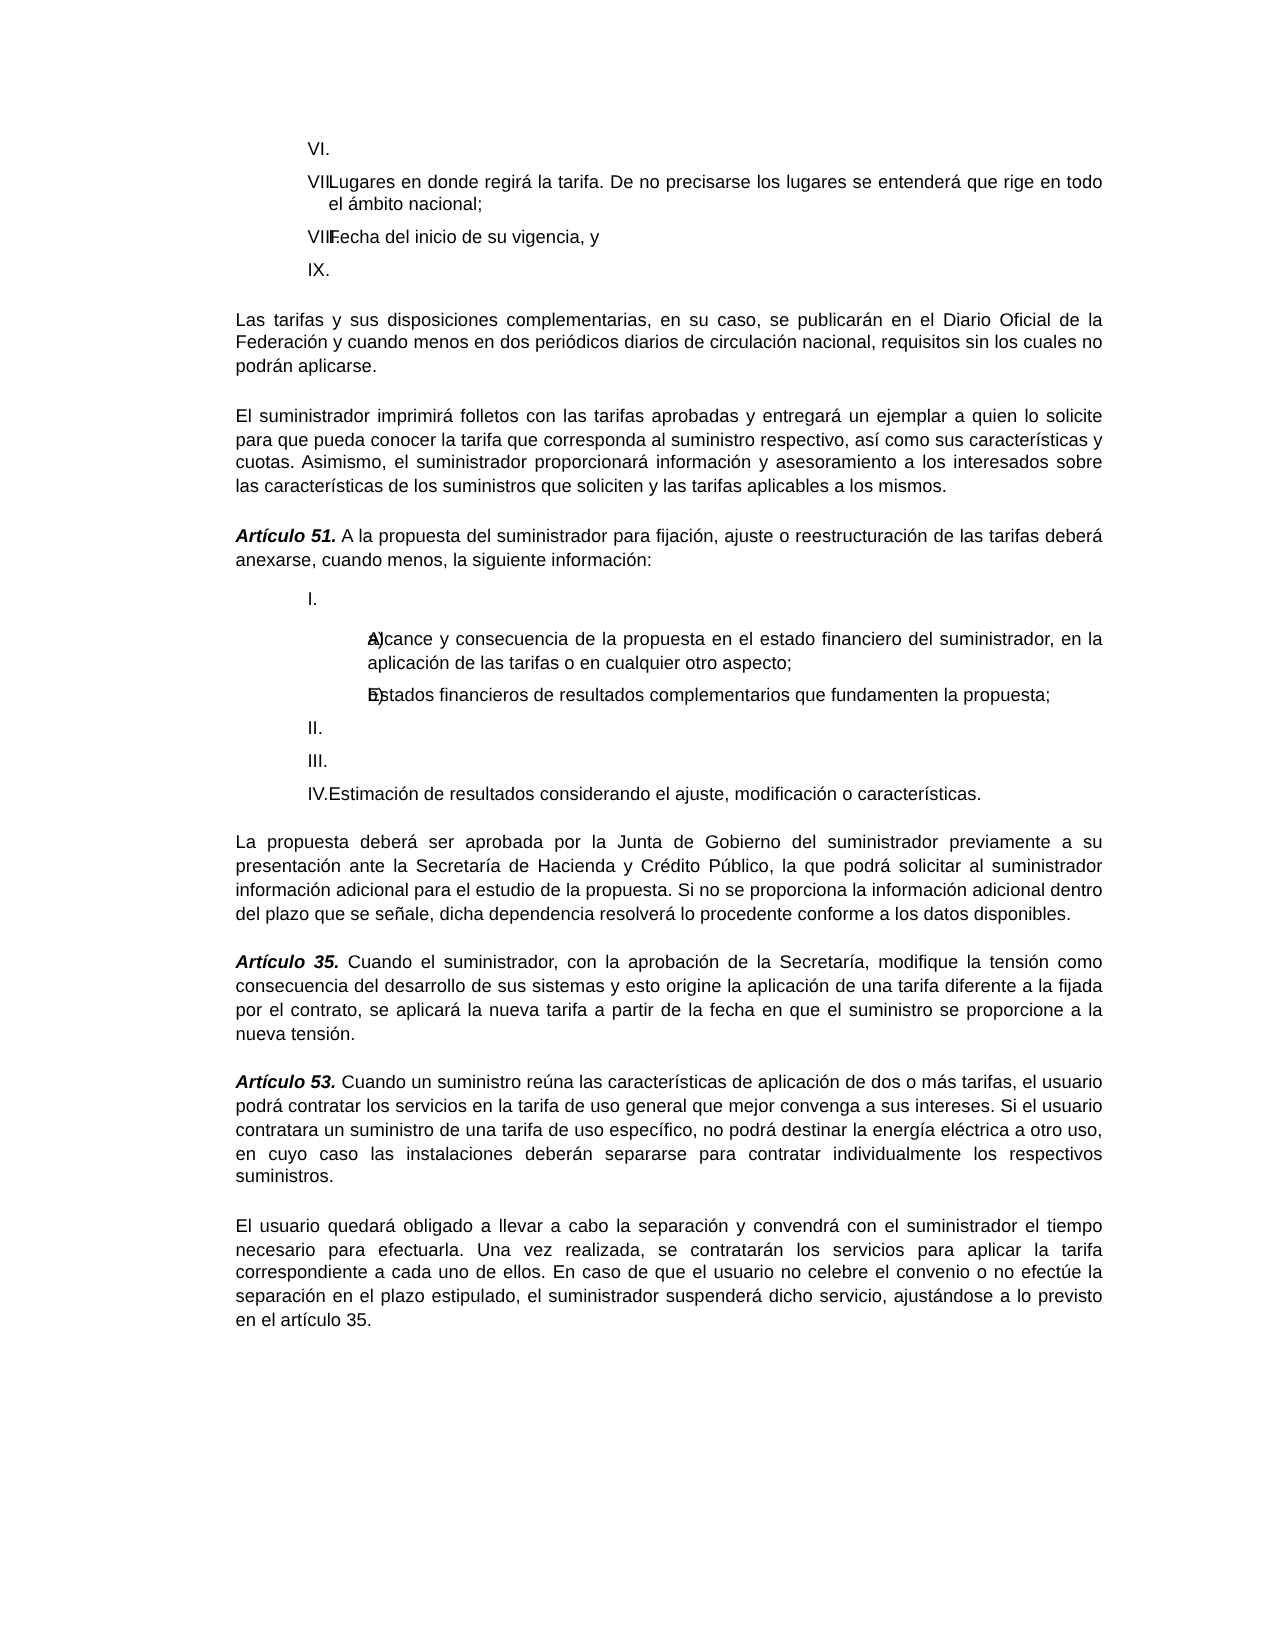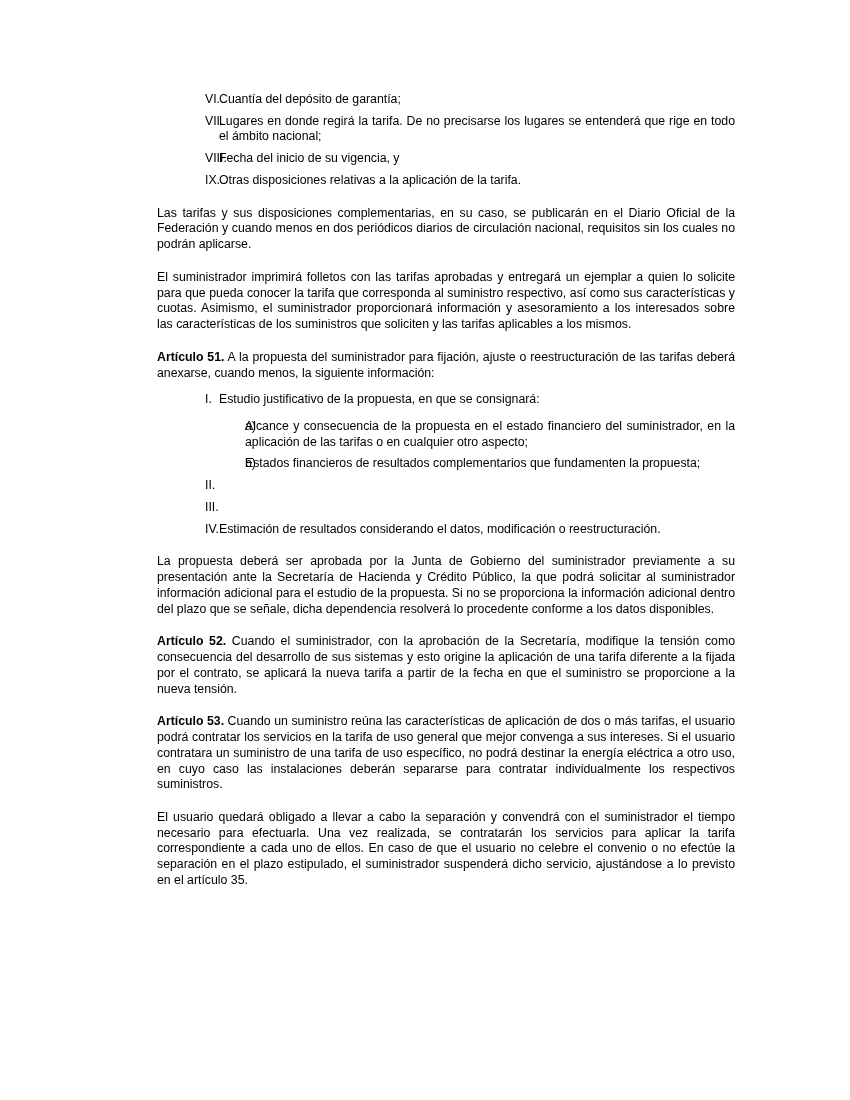--- a/index.html
+++ b/index.html
@@ -78,57 +78,55 @@
     flex: 0 0 62px;
     padding-left: 88px;
     box-sizing: border-box;
   }
   .list-alpha > li .body {
     flex: 1 1 auto;
     text-align: justify;
   }
   .art {
     font-weight: bold;
+    font-style: italic;
   }
 </style>
 </head>
 <body>
 
 <div class="page">
   <div class="content">
 
     <ul class="list-roman">
       <li>
         <span class="marker">VI.</span>
-        <span class="body">Cuantía del depósito de garantía;</span>
       </li>
       <li>
         <span class="marker">VII.</span>
         <span class="body">Lugares en donde regirá la tarifa. De no precisarse los lugares se entenderá que rige en todo el ámbito nacional;</span>
       </li>
       <li>
         <span class="marker">VIII.</span>
         <span class="body">Fecha del inicio de su vigencia, y</span>
       </li>
       <li>
         <span class="marker">IX.</span>
-        <span class="body">Otras disposiciones relativas a la aplicación de la tarifa.</span>
       </li>
     </ul>
 
     <p class="para">Las tarifas y sus disposiciones complementarias, en su caso, se publicarán en el Diario Oficial de la Federación y cuando menos en dos periódicos diarios de circulación nacional, requisitos sin los cuales no podrán aplicarse.</p>
 
     <p class="para">El suministrador imprimirá folletos con las tarifas aprobadas y entregará un ejemplar a quien lo solicite para que pueda conocer la tarifa que corresponda al suministro respectivo, así como sus características y cuotas. Asimismo, el suministrador proporcionará información y asesoramiento a los interesados sobre las características de los suministros que soliciten y las tarifas aplicables a los mismos.</p>
 
     <p class="para"><span class="art">Artículo 51.</span><span> A la propuesta del suministrador para fijación, ajuste o reestructuración de las tarifas deberá anexarse, cuando menos, la siguiente información:</span></p>
 
     <ul class="list-roman">
       <li>
         <span class="marker">I.</span>
-        <span class="body">Estudio justificativo de la propuesta, en que se consignará:</span>
       </li>
     </ul>
     <ul class="list-alpha">
       <li>
         <span class="marker">a)</span>
         <span class="body">Alcance y consecuencia de la propuesta en el estado financiero del suministrador, en la aplicación de las tarifas o en cualquier otro aspecto;</span>
       </li>
       <li>
         <span class="marker">b)</span>
         <span class="body">Estados financieros de resultados complementarios que fundamenten la propuesta;</span>
@@ -136,26 +134,26 @@
     </ul>
     <ul class="list-roman">
       <li>
         <span class="marker">II.</span>
       </li>
       <li>
         <span class="marker">III.</span>
       </li>
       <li>
         <span class="marker">IV.</span>
-        <span class="body">Estimación de resultados considerando el datos, modificación o reestructuración.</span>
+        <span class="body">Estimación de resultados considerando el ajuste, modificación o características.</span>
       </li>
     </ul>
 
     <p class="para">La propuesta deberá ser aprobada por la Junta de Gobierno del suministrador previamente a su presentación ante la Secretaría de Hacienda y Crédito Público, la que podrá solicitar al suministrador información adicional para el estudio de la propuesta. Si no se proporciona la información adicional dentro del plazo que se señale, dicha dependencia resolverá lo procedente conforme a los datos disponibles.</p>
 
-    <p class="para"><span class="art">Artículo 52.</span><span> Cuando el suministrador, con la aprobación de la Secretaría, modifique la tensión como consecuencia del desarrollo de sus sistemas y esto origine la aplicación de una tarifa diferente a la fijada por el contrato, se aplicará la nueva tarifa a partir de la fecha en que el suministro se proporcione a la nueva tensión.</span></p>
+    <p class="para"><span class="art">Artículo 35.</span><span> Cuando el suministrador, con la aprobación de la Secretaría, modifique la tensión como consecuencia del desarrollo de sus sistemas y esto origine la aplicación de una tarifa diferente a la fijada por el contrato, se aplicará la nueva tarifa a partir de la fecha en que el suministro se proporcione a la nueva tensión.</span></p>
 
     <p class="para"><span class="art">Artículo 53.</span><span> Cuando un suministro reúna las características de aplicación de dos o más tarifas, el usuario podrá contratar los servicios en la tarifa de uso general que mejor convenga a sus intereses. Si el usuario contratara un suministro de una tarifa de uso específico, no podrá destinar la energía eléctrica a otro uso, en cuyo caso las instalaciones deberán separarse para contratar individualmente los respectivos suministros.</span></p>
 
     <p class="para">El usuario quedará obligado a llevar a cabo la separación y convendrá con el suministrador el tiempo necesario para efectuarla. Una vez realizada, se contratarán los servicios para aplicar la tarifa correspondiente a cada uno de ellos. En caso de que el usuario no celebre el convenio o no efectúe la separación en el plazo estipulado, el suministrador suspenderá dicho servicio, ajustándose a lo previsto en el artículo 35.</p>
 
   </div>
 </div>
 
 </body></html>

